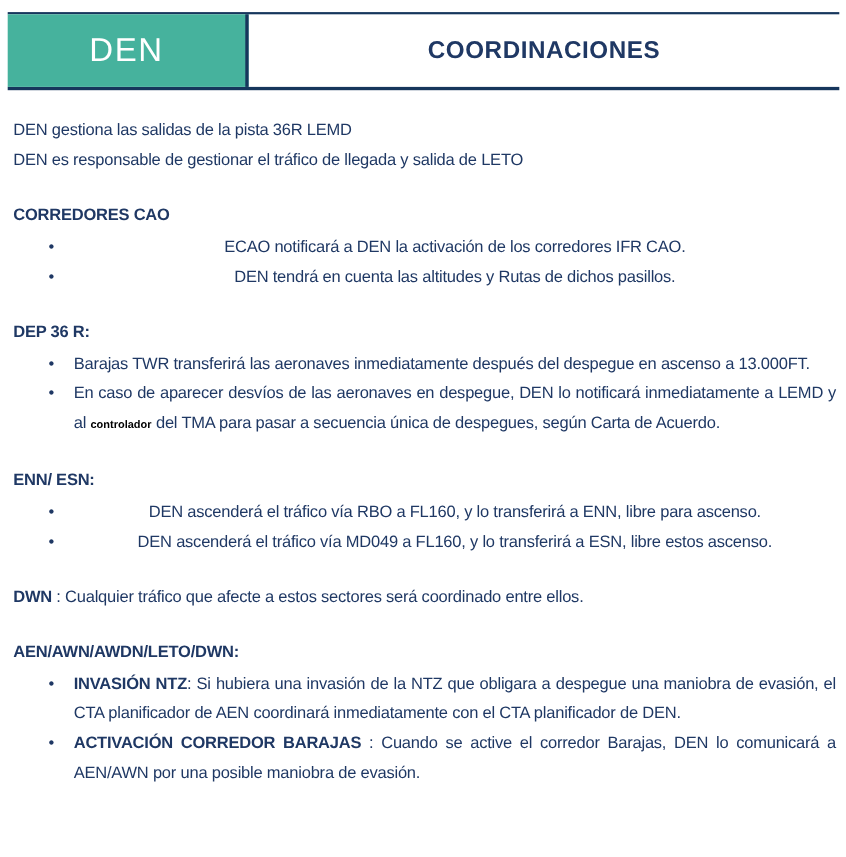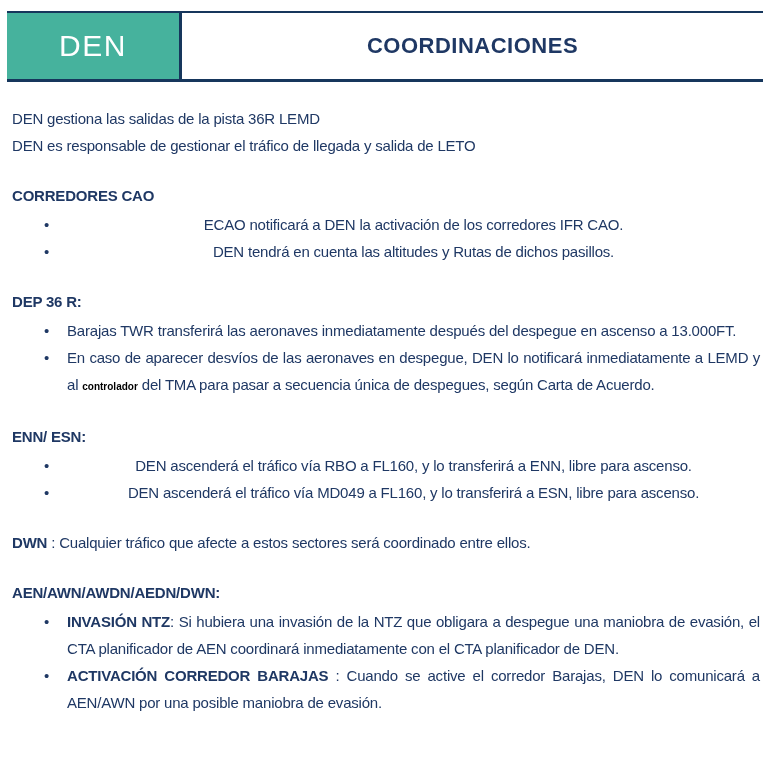--- a/index.html
+++ b/index.html
@@ -15,21 +15,21 @@
   }
   
   .header-table {
     display: flex;
     margin: 11px 6px 0 7px;
     height: 71px;
     border-top: 2px solid var(--border_navy, #16365c);
     border-bottom: 3px solid var(--border_navy, #16365c);
   }
   .sector-cell {
-    width: 175px;
+    width: 219px;
     background: var(--teal, #46b29d);
     border-right: 3px solid var(--border_navy, #16365c);
     display: flex;
     align-items: center;
     justify-content: center;
     color: #ffffff;
     font-size: 30px;
     font-weight: 500;
     letter-spacing: 1.5px;
   }
@@ -117,31 +117,31 @@
 
     <div class="block">
       <div class="heading">ENN/ ESN:</div>
       <ul class="blist">
         <li class="bitem">
           <span class="dot">•</span>
           <span class="btext">DEN ascenderá el tráfico vía RBO a FL160, y lo transferirá a ENN, libre para ascenso.</span>
         </li>
         <li class="bitem">
           <span class="dot">•</span>
-          <span class="btext">DEN ascenderá el tráfico vía MD049 a FL160, y lo transferirá a ESN, libre para ascenso.</span>
+          <span class="btext">DEN ascenderá el tráfico vía MD049 a FL160, y lo transferirá a ESN, libre estos ascenso.</span>
         </li>
       </ul>
     </div>
 
     <div class="block">
       <span class="lead-bold">DWN</span><span> : Cualquier tráfico que afecte a estos sectores será coordinado entre ellos.</span>
     </div>
 
     <div class="block">
-      <div class="heading">AEN/AWN/AWDN/AEDN/DWN:</div>
+      <div class="heading">AEN/AWN/AWDN/LETO/DWN:</div>
       <ul class="blist">
         <li class="bitem justify">
           <span class="dot">•</span>
           <span class="btext"><span class="lead-bold">INVASIÓN NTZ</span><span>: Si hubiera una invasión de la NTZ que obligara a despegue una maniobra de evasión, el CTA planificador de AEN coordinará inmediatamente con el CTA planificador de DEN.</span></span>
         </li>
         <li class="bitem justify">
           <span class="dot">•</span>
           <span class="btext"><span class="lead-bold">ACTIVACIÓN CORREDOR BARAJAS</span><span> : Cuando se active el corredor Barajas, DEN lo comunicará a AEN/AWN por una posible maniobra de evasión.</span></span>
         </li>
       </ul>

